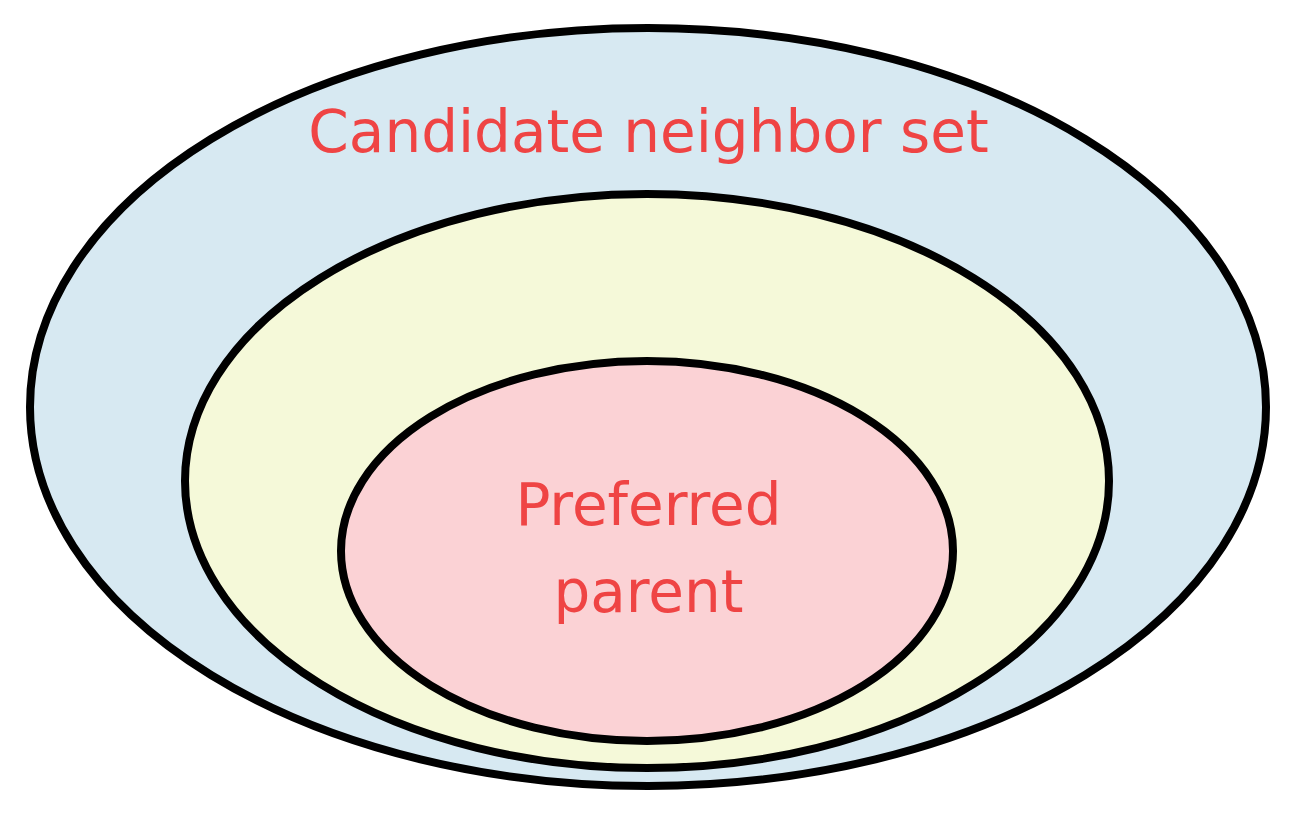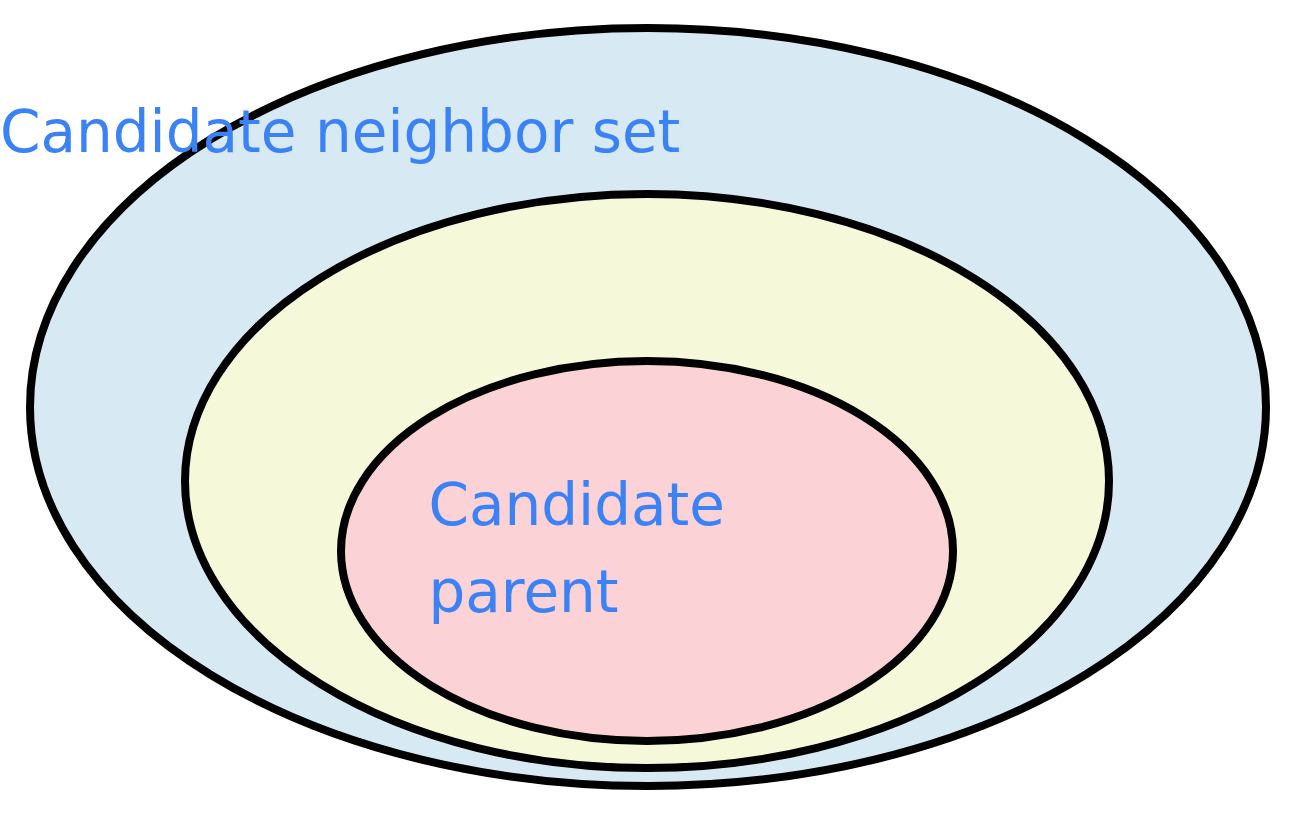--- a/index.html
+++ b/index.html
@@ -21,22 +21,22 @@
     top: 0;
   }
   .diagram-svg ellipse {
     stroke: #000000;
     stroke-width: 8;
   }
   .set-label {
     position: absolute;
     left: 0;
     width: 100%;
-    text-align: left;
-    color: #3b82f6;
+    text-align: center;
+    color: #ef4444;
     font-size: 58px;
     line-height: 1.1;
     white-space: nowrap;
   }
   .set-label.outer { top: 101px; }
   .set-label.middle { top: 269px; }
   .set-label.inner {
     top: 462px;
     left: calc(50% - 220px);
     width: 440px;
@@ -50,14 +50,14 @@
 <div class="canvas">
   <svg class="diagram-svg" width="1297" height="820" viewBox="0 0 1297 820">
     <ellipse cx="648" cy="407" rx="618" ry="379" fill="#d7e9f2"></ellipse>
     <ellipse cx="647" cy="481" rx="462" ry="287" fill="#f5f9d9"></ellipse>
     <ellipse cx="647" cy="551" rx="306" ry="190" fill="#fbd2d5"></ellipse>
   </svg>
 
   <div class="set-label outer">Candidate neighbor set</div>
 
 
-  <div class="set-label inner">Candidate parent</div>
+  <div class="set-label inner">Preferred parent</div>
 </div>
 
 </body></html>

